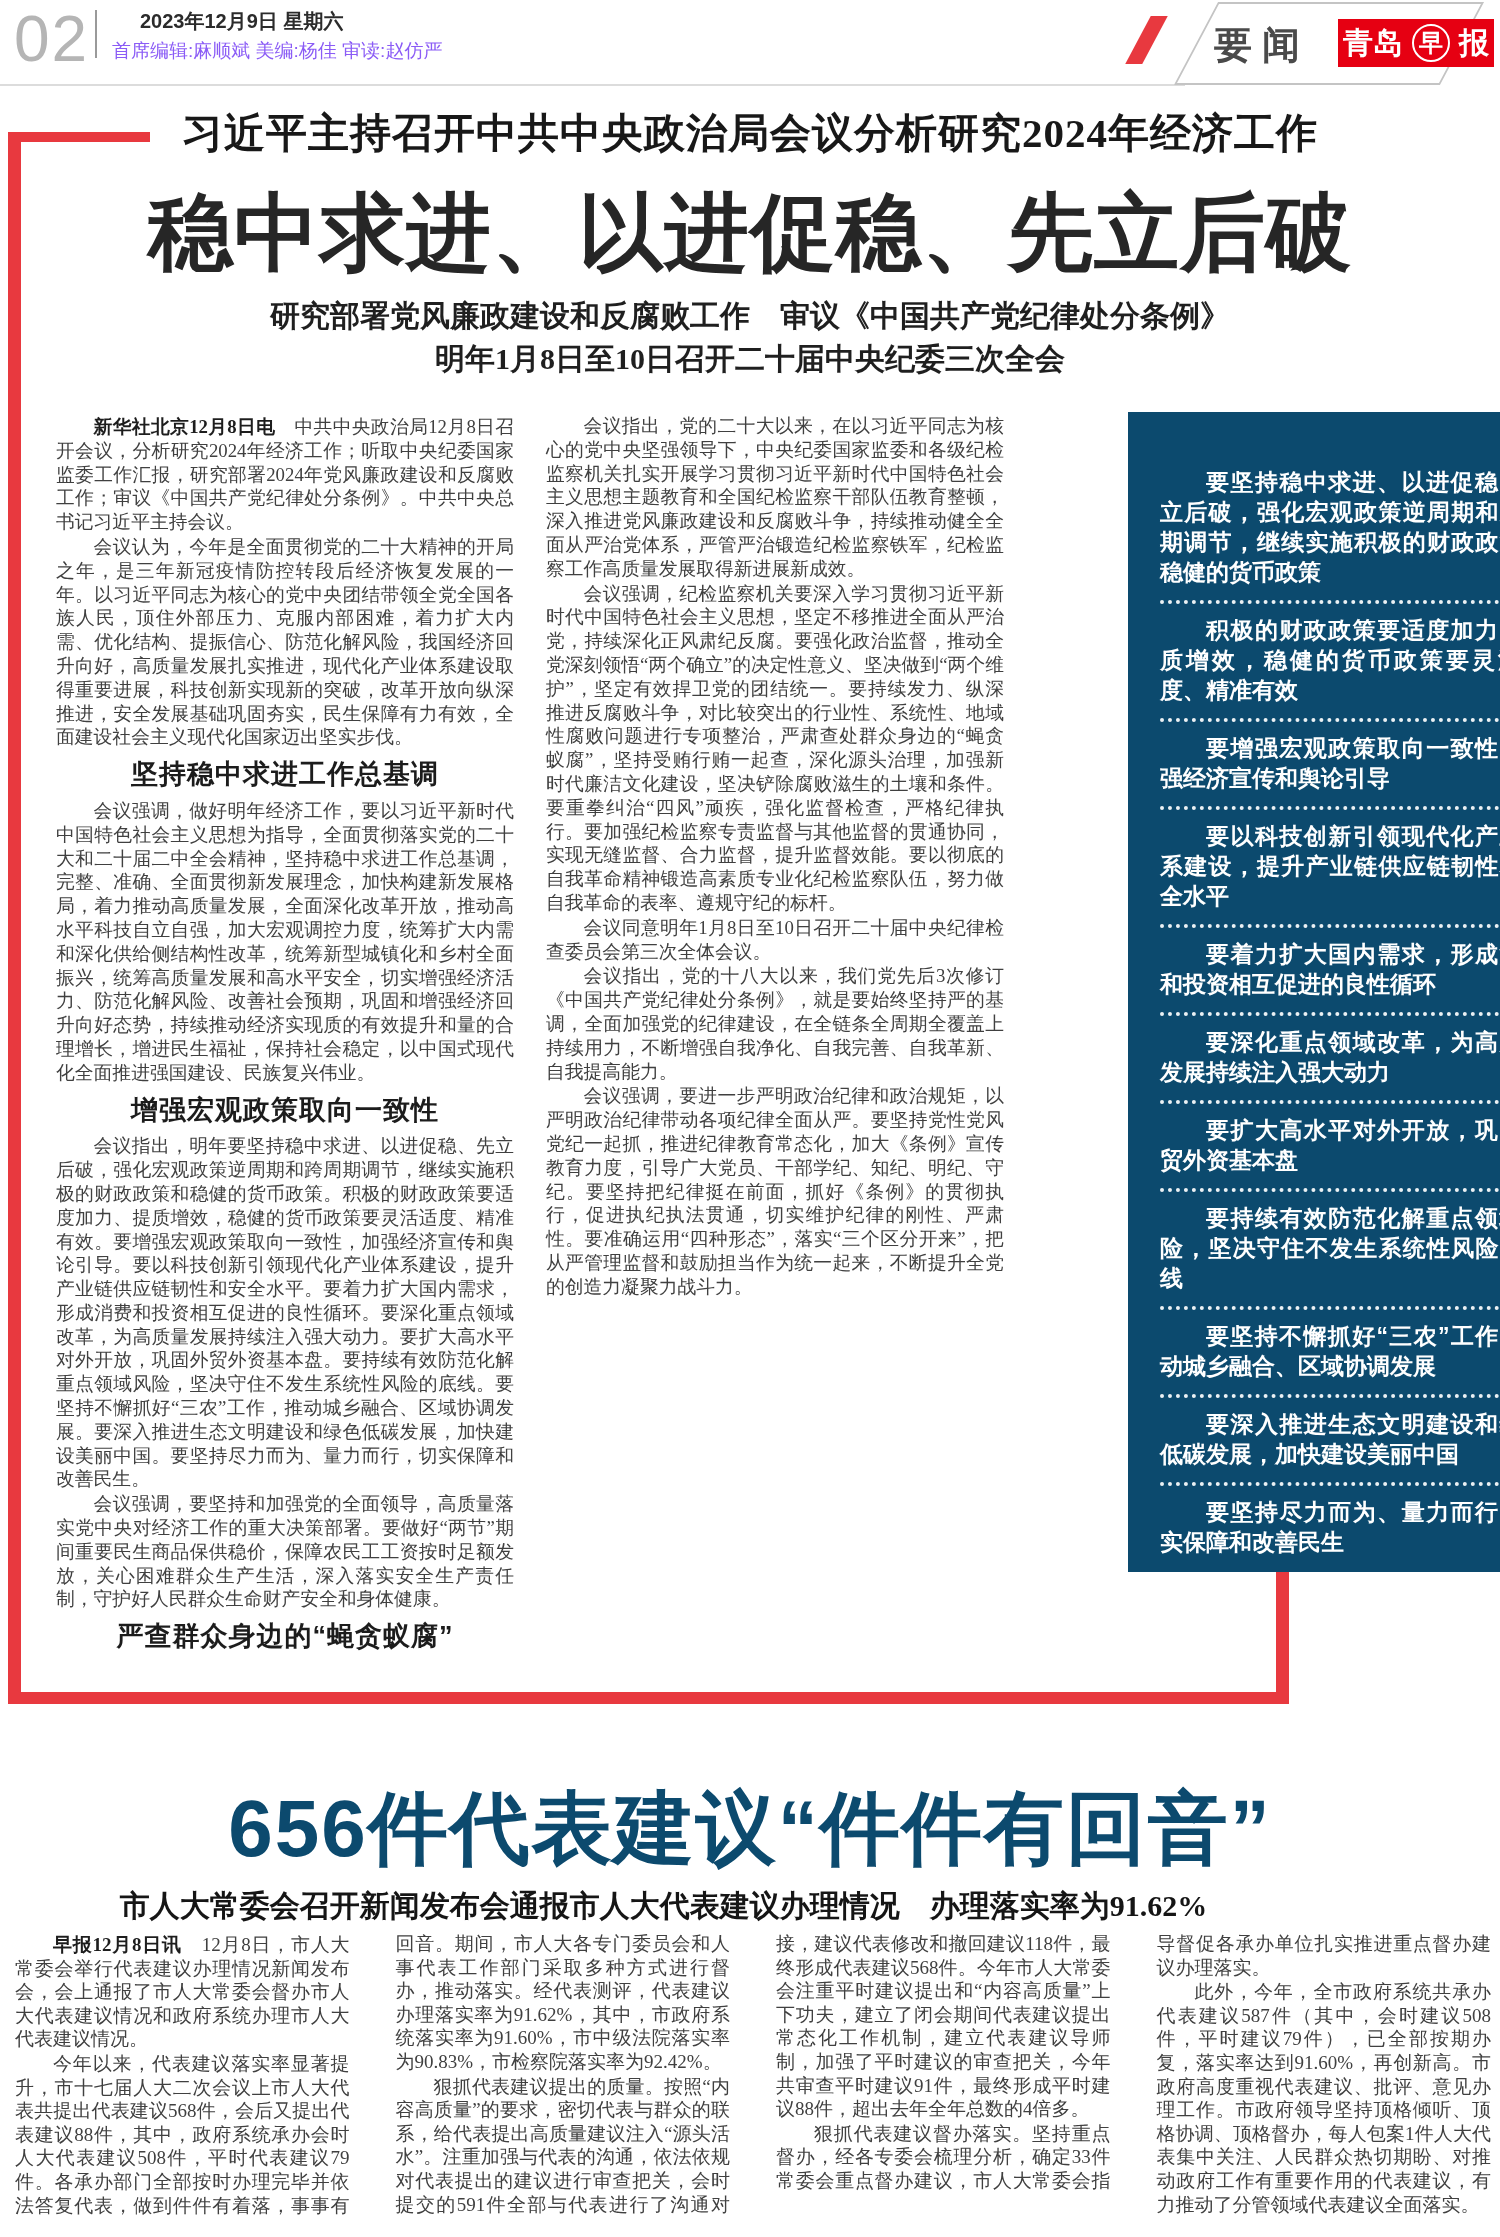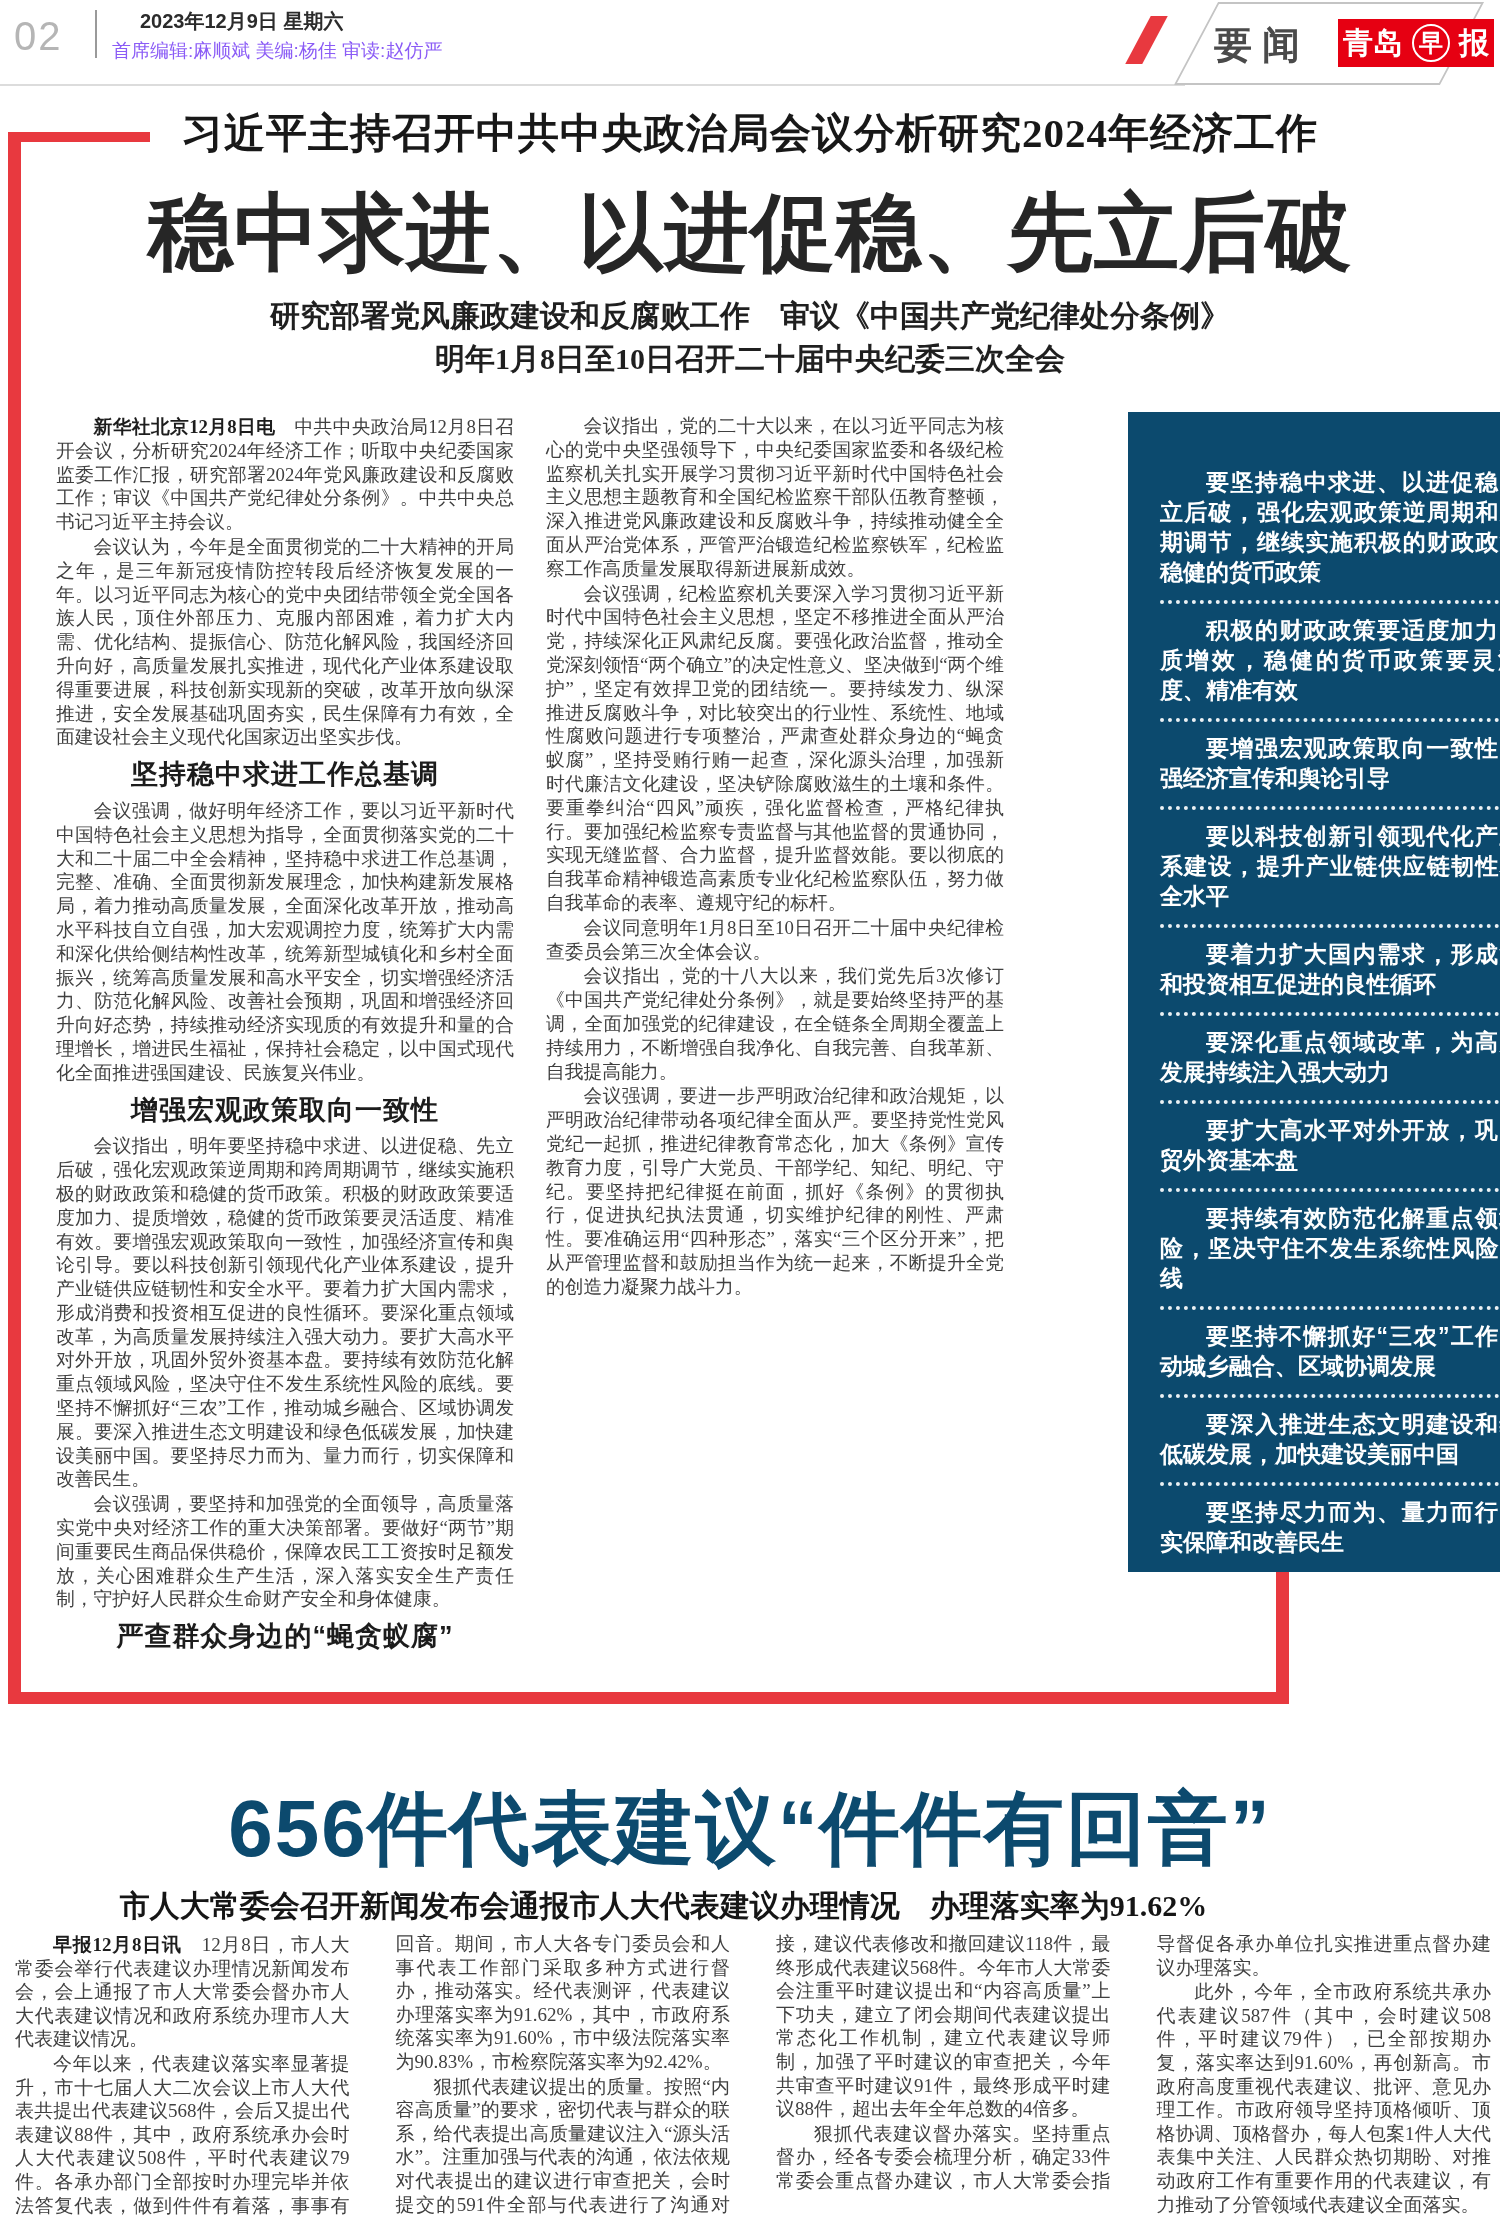--- a/index.html
+++ b/index.html
@@ -2,22 +2,22 @@
 <html><head>
 <meta charset="utf-8">
 <style>
   html,body{margin:0;padding:0;background:#e9e9e9;}
   .page{
     position:relative;width:1500px;height:2237px;margin:0 auto;
     background:#ffffff;overflow:hidden;
     font-family:"Liberation Serif", serif;color:#3c3c3c;
   }
   
-  .page-num{position:absolute;left:14px;top:14px;font-family:"Liberation Sans",sans-serif;
-    font-size:40px;font-weight:400;color:#b5b5b5;letter-spacing:2px;}
+  .page-num{position:absolute;left:14px;top:2px;font-family:"Liberation Sans",sans-serif;
+    font-size:64px;font-weight:400;color:#b5b5b5;letter-spacing:2px;}
   .head-divider{position:absolute;left:95px;top:10px;width:2px;height:48px;background:#9a9a9a;}
   .head-date{position:absolute;left:112px;top:8px;font-size:20px;font-weight:bold;color:#2b2b2b;
     font-family:"Liberation Sans",sans-serif;margin-left:28px;}
   .head-editors{position:absolute;left:112px;top:38px;font-size:19px;color:#8b5cf6;
     font-family:"Liberation Sans",sans-serif;}
   .head-rule{position:absolute;left:0;top:84px;width:1185px;height:2px;background:#dcdcdc;}
   .slant-red{position:absolute;left:1138px;top:16px;width:17px;height:48px;background:#e8393f;
     transform:skewX(-28deg);}
   .slant-box{position:absolute;left:1196px;top:2px;width:262px;height:79px;background:#fff;
     border:2px solid #c4c4c4;transform:skewX(-28deg);}

